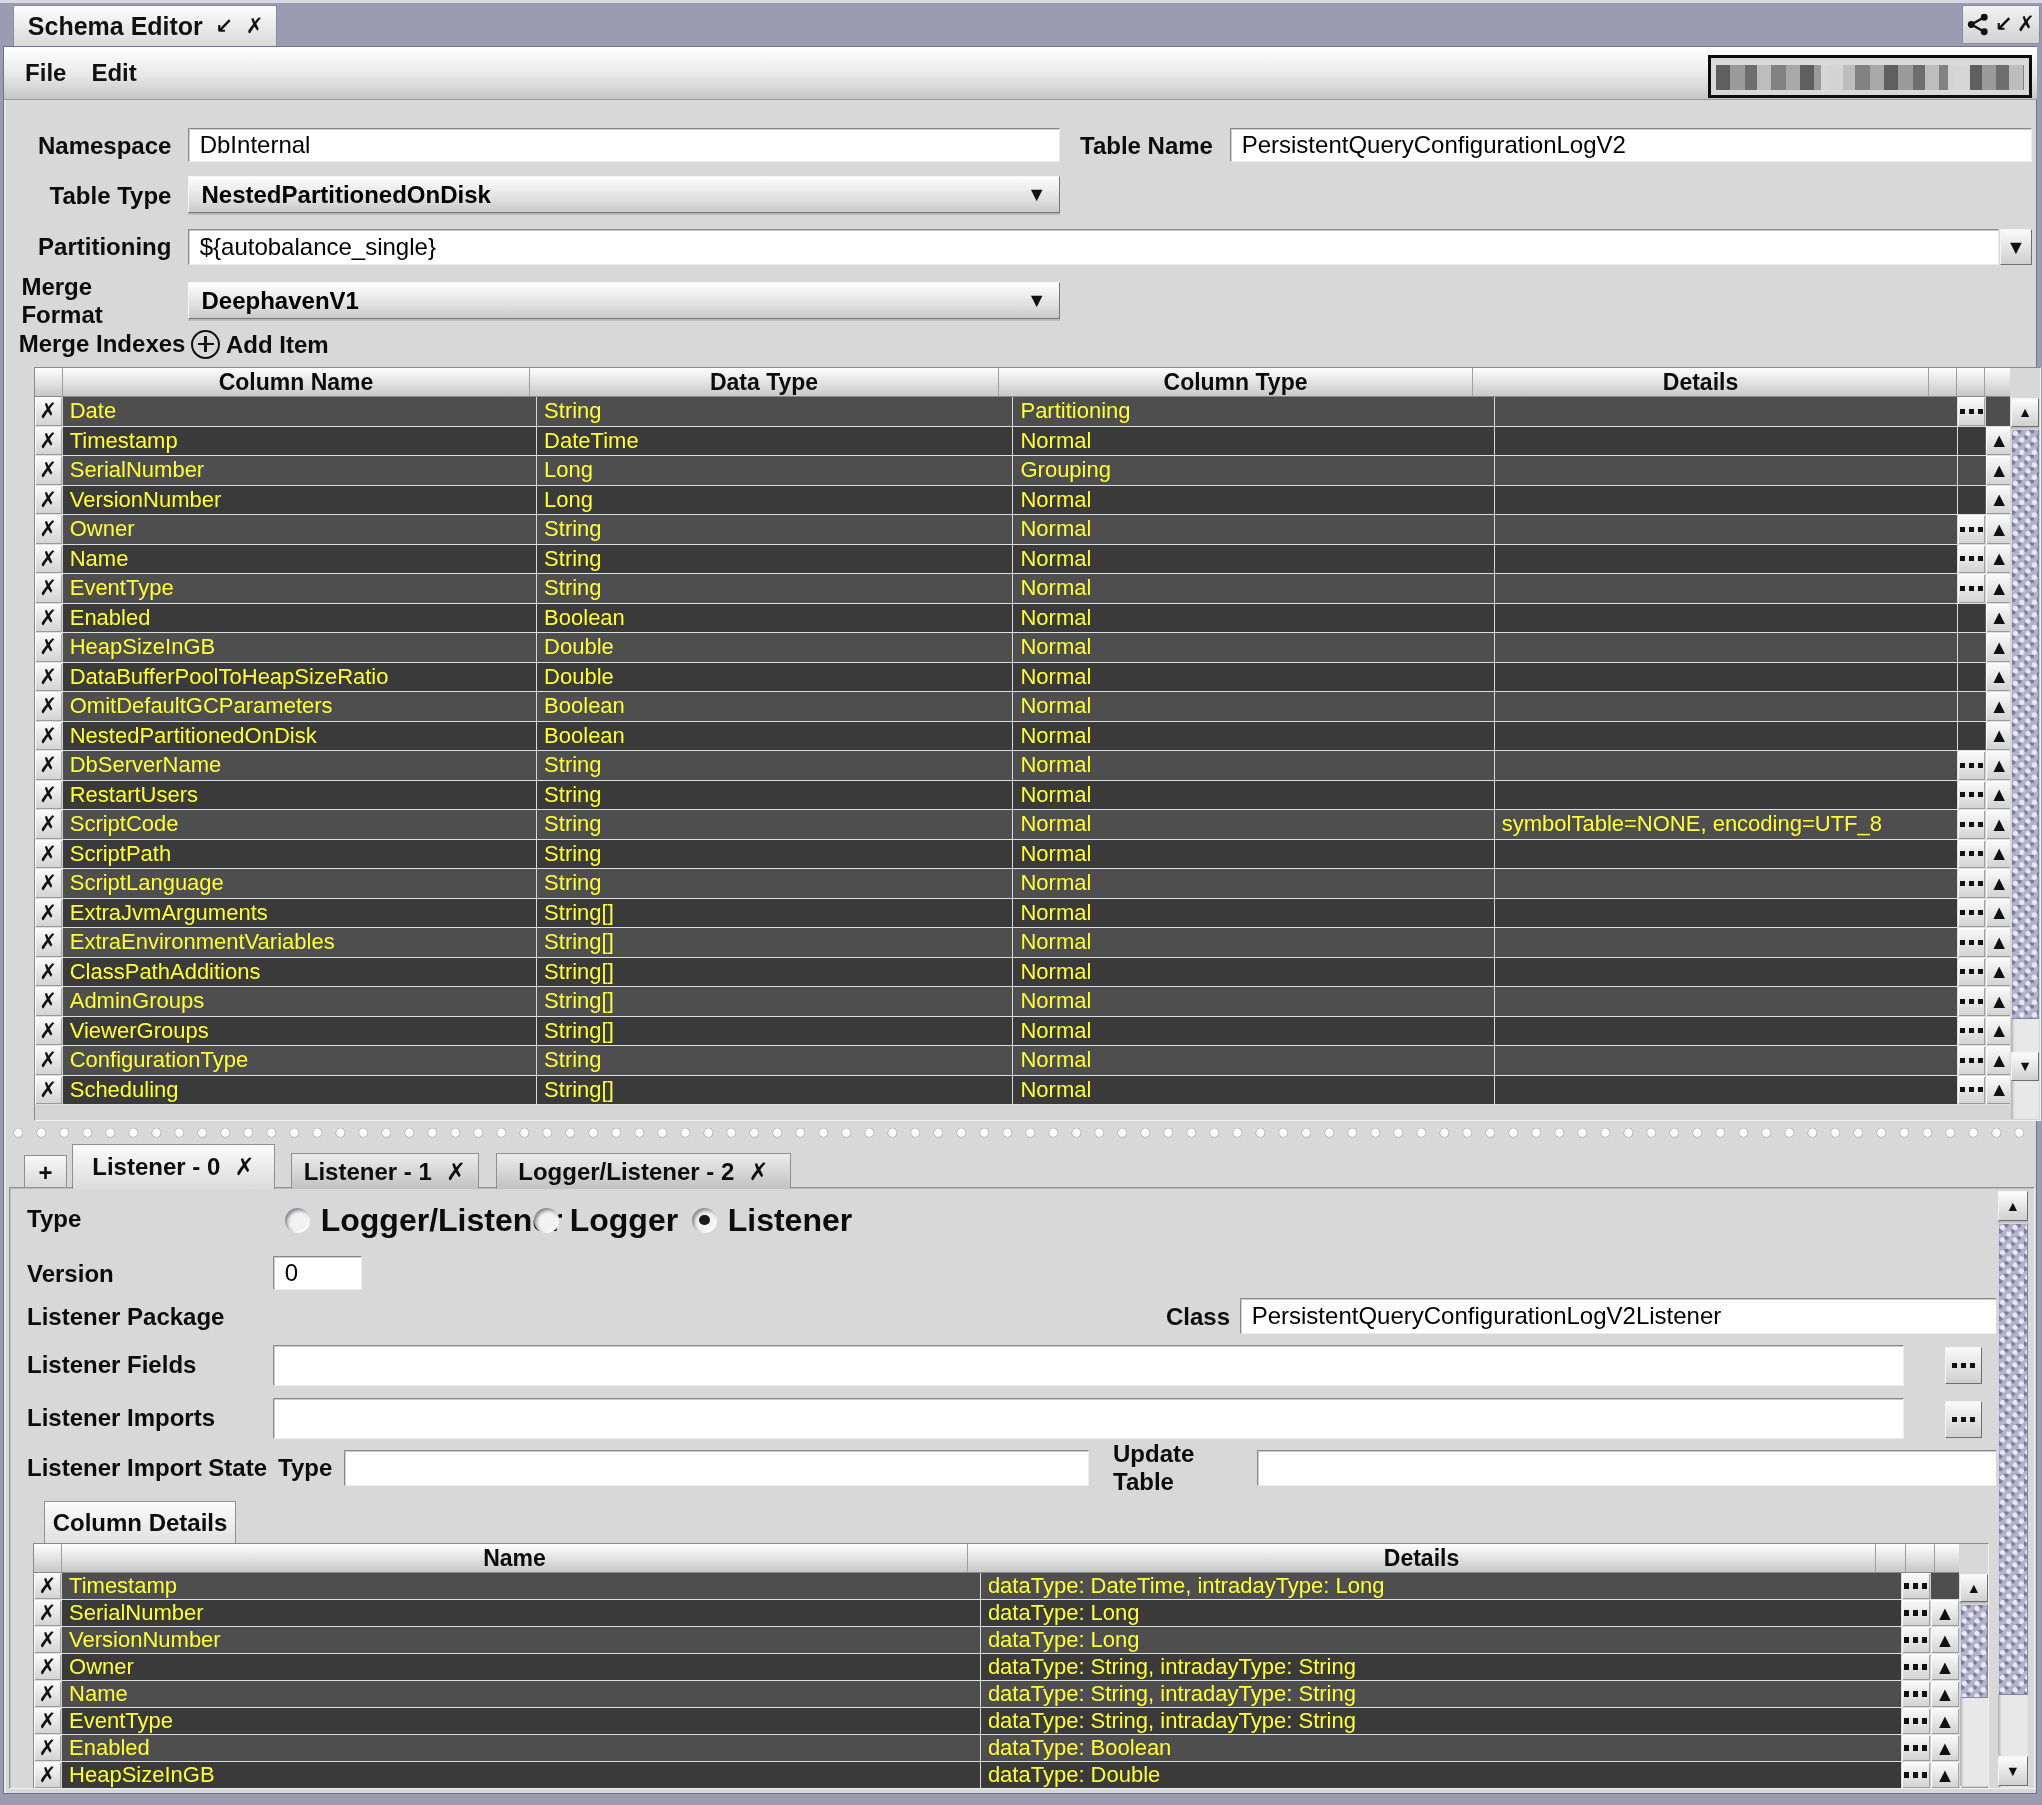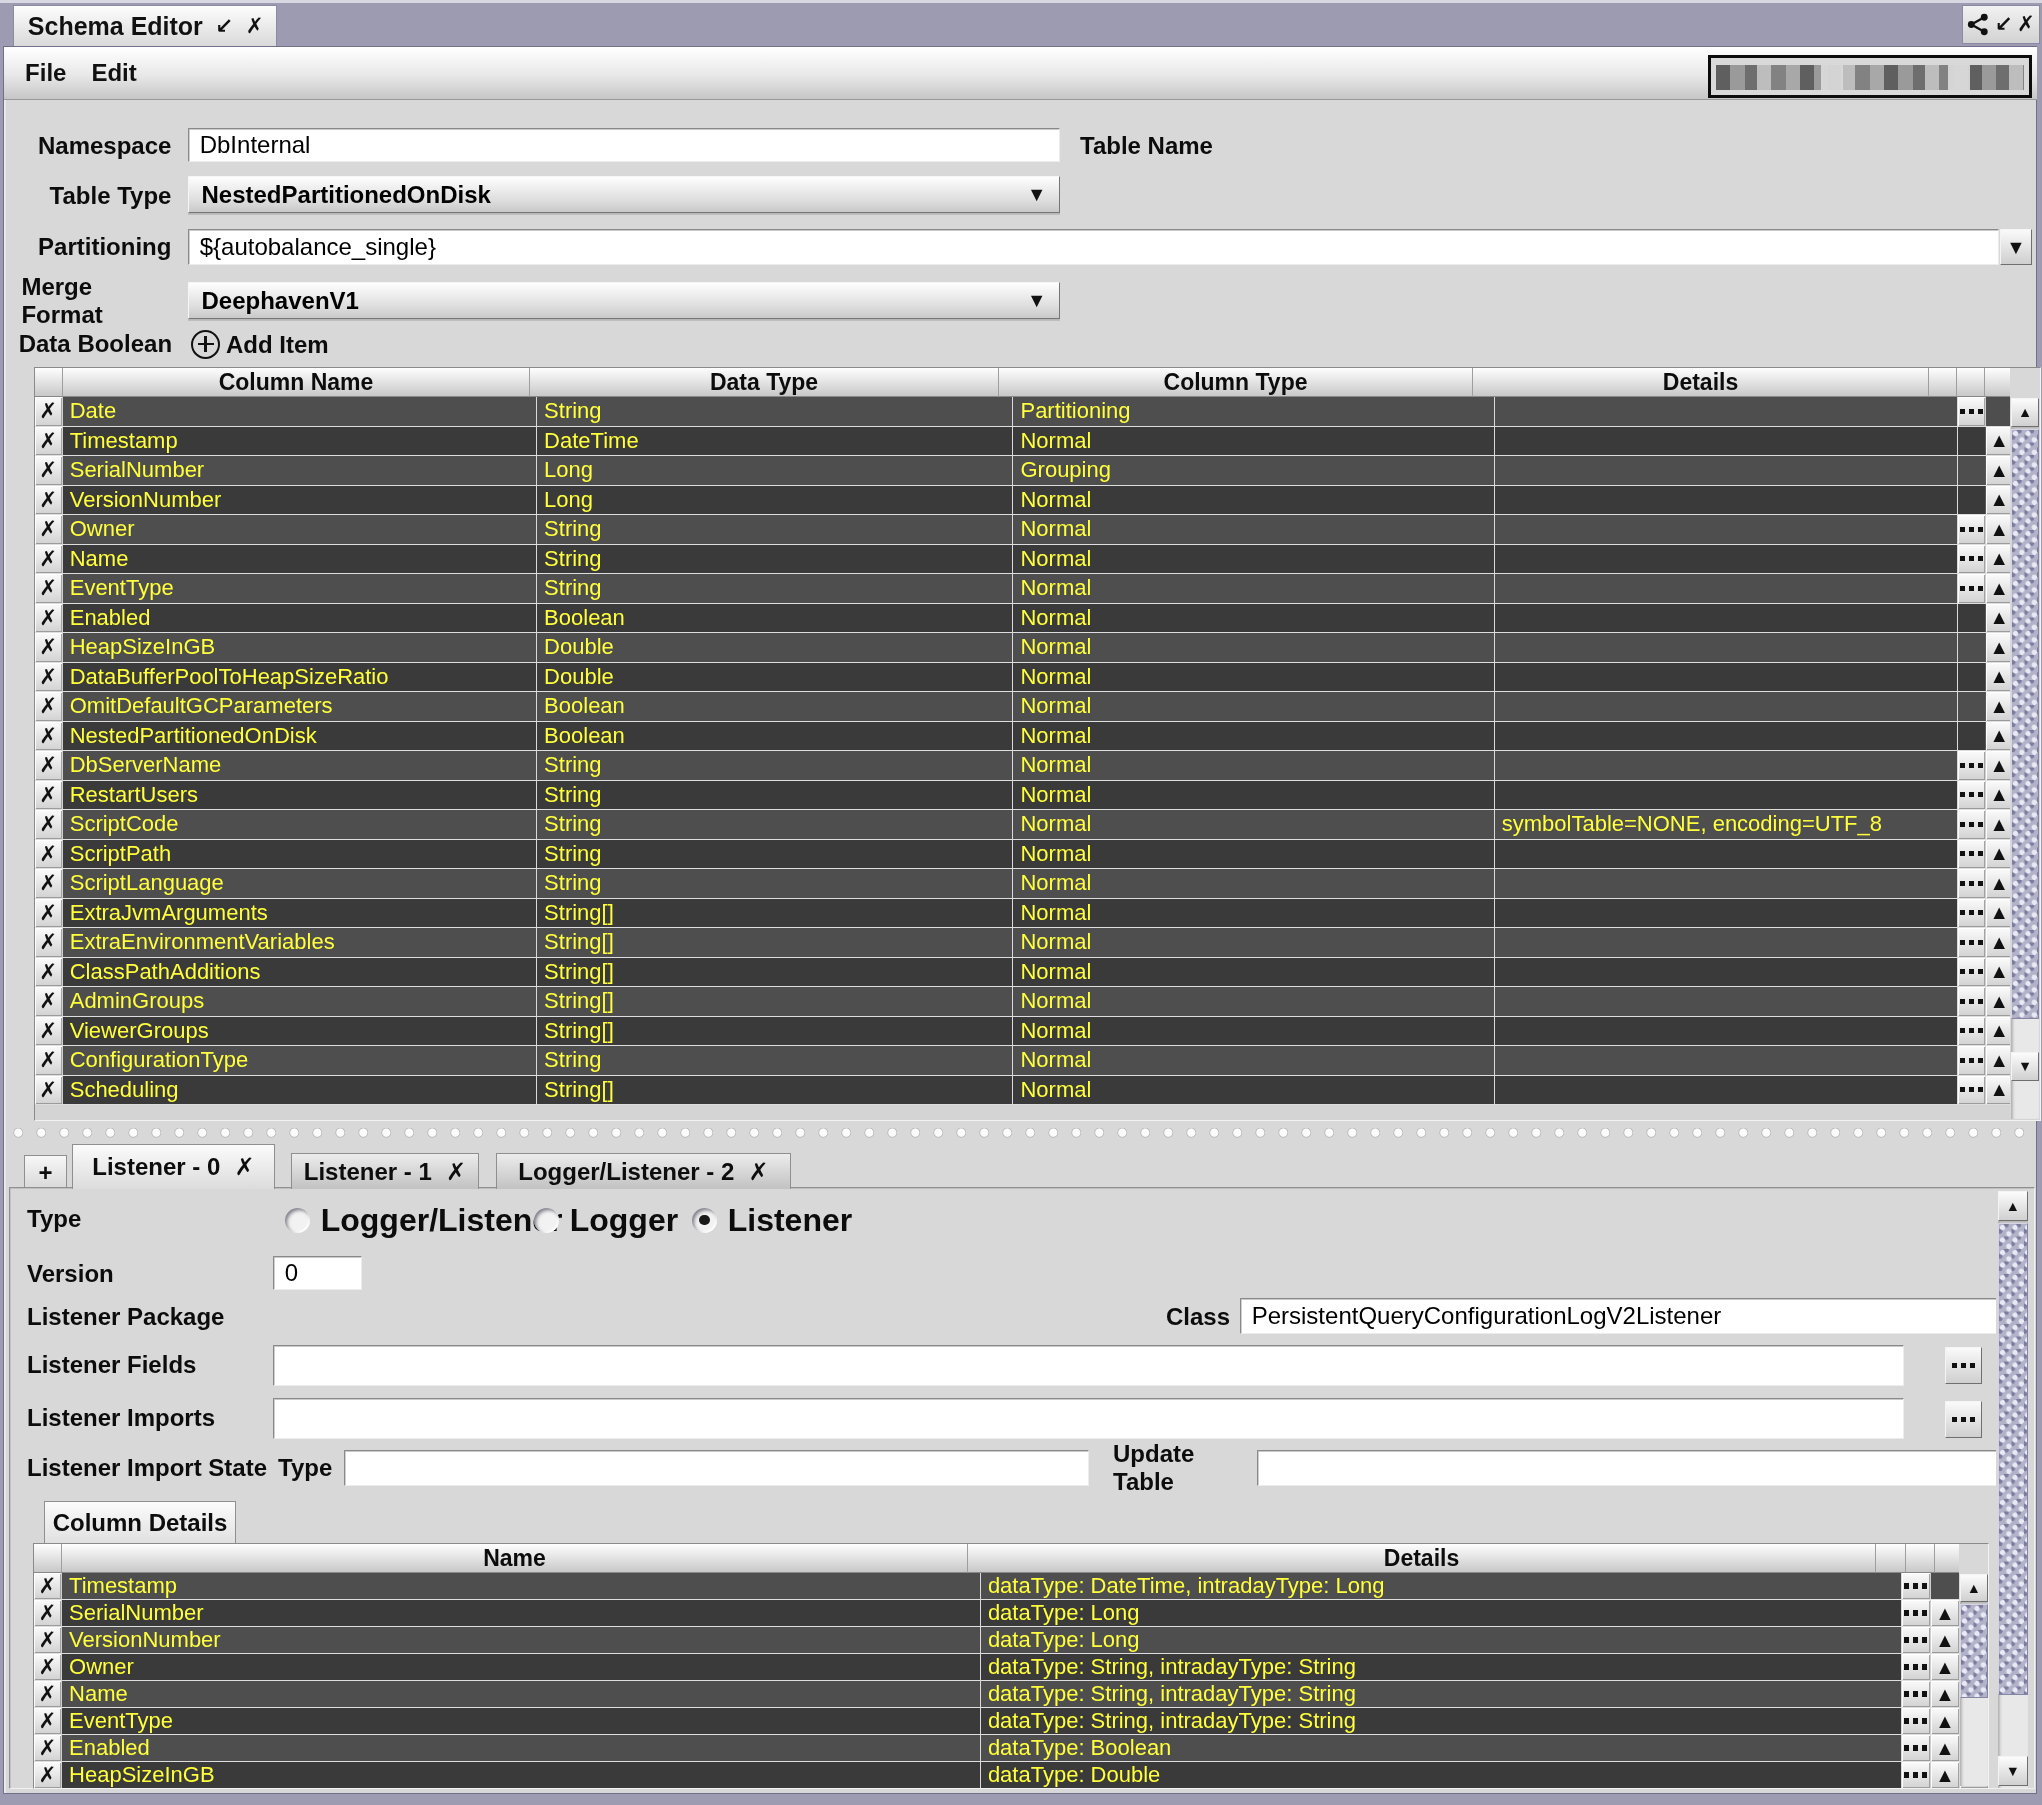--- a/index.html
+++ b/index.html
@@ -118,38 +118,39 @@
     <span class="menu-item">File</span>
     <span class="menu-item">Edit</span>
   </div>
   <div class="abs blur-box">
       <div class="blur-px"></div>
     </div>
 
   <div class="abs flabel r" style="left:21.4px;top:130px;width:150px;height:32px;">Namespace</div>
   <div class="abs tfield" style="left:188px;top:128px;width:872px;height:34px;">DbInternal</div>
   <div class="abs flabel" style="left:1080px;top:130px;width:134px;height:32px;">Table Name</div>
+  <div class="abs tfield" style="left:1230px;top:128px;width:802px;height:34px;">PersistentQueryConfigurationLogV2</div>
 
   <div class="abs flabel r" style="left:21.4px;top:178px;width:150px;height:36px;">Table Type</div>
   <div class="abs combo" style="left:188px;top:176px;width:872px;height:37px;">
     <span>NestedPartitionedOnDisk</span>
     <span class="arr">▼</span>
   </div>
 
   <div class="abs flabel r" style="left:21.4px;top:230px;width:150px;height:34px;">Partitioning</div>
   <div class="abs tfield" style="left:188px;top:229px;width:1811px;height:36px;">${autobalance_single}</div>
   <div class="abs combo-btn" style="left:2000px;top:229px;width:32px;height:36px;">▼</div>
 
   <div class="abs flabel r" style="left:21.4px;top:283px;width:150px;height:36px;">Merge Format</div>
   <div class="abs combo" style="left:188px;top:282px;width:872px;height:37px;">
     <span>DeephavenV1</span>
     <span class="arr">▼</span>
   </div>
 
-  <div class="abs flabel" style="left:18.7px;top:330px;width:169px;height:28.5px;">Data Boolean</div>
+  <div class="abs flabel" style="left:18.7px;top:330px;width:169px;height:28.5px;">Merge Indexes</div>
   <div class="abs" style="left:191px;top:330px;height:28.5px;display:flex;align-items:flex-end;gap:6px;">
     <span class="add-circle"></span>
     <span class="flabel">Add Item</span>
   </div>
 
   <div class="abs gtable" style="left:18px;top:367px;width:2007px;height:754px;margin-left:16px;">
     <div class="thead">
       <div class="th" style="width:27px;"></div>
       <div class="th" style="width:466px;">Column Name</div>
       <div class="th" style="width:468px;">Data Type</div>

